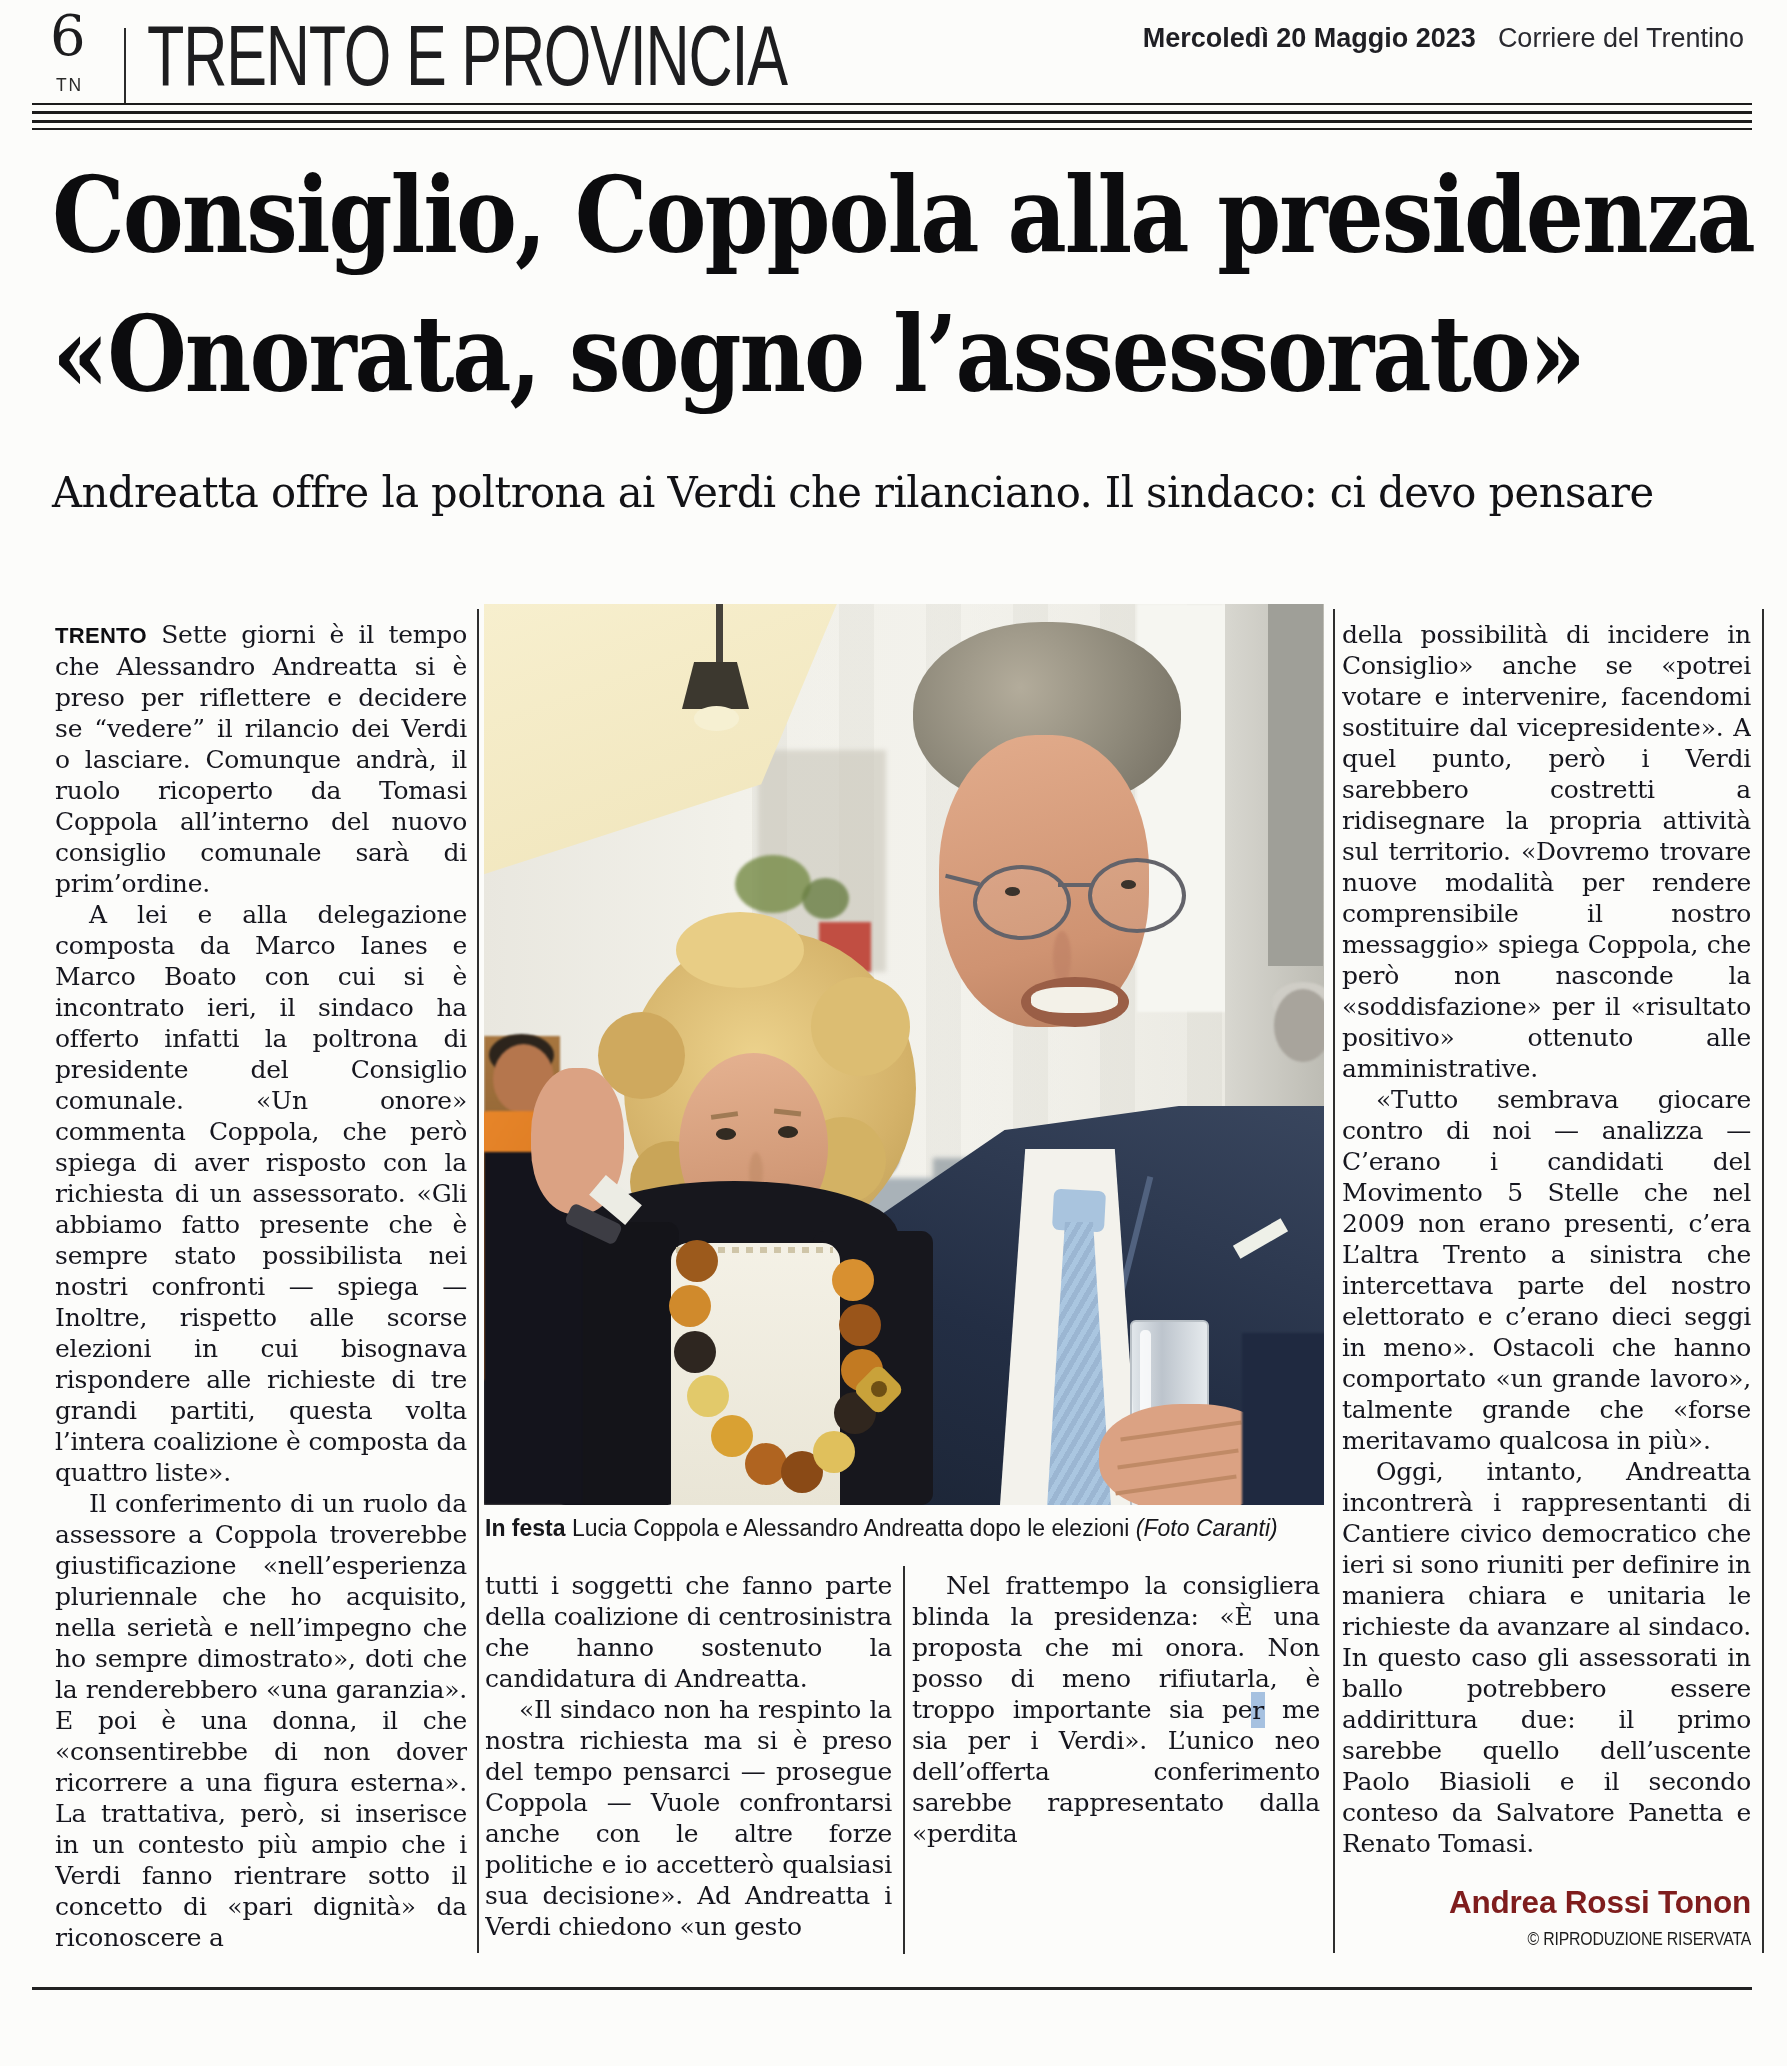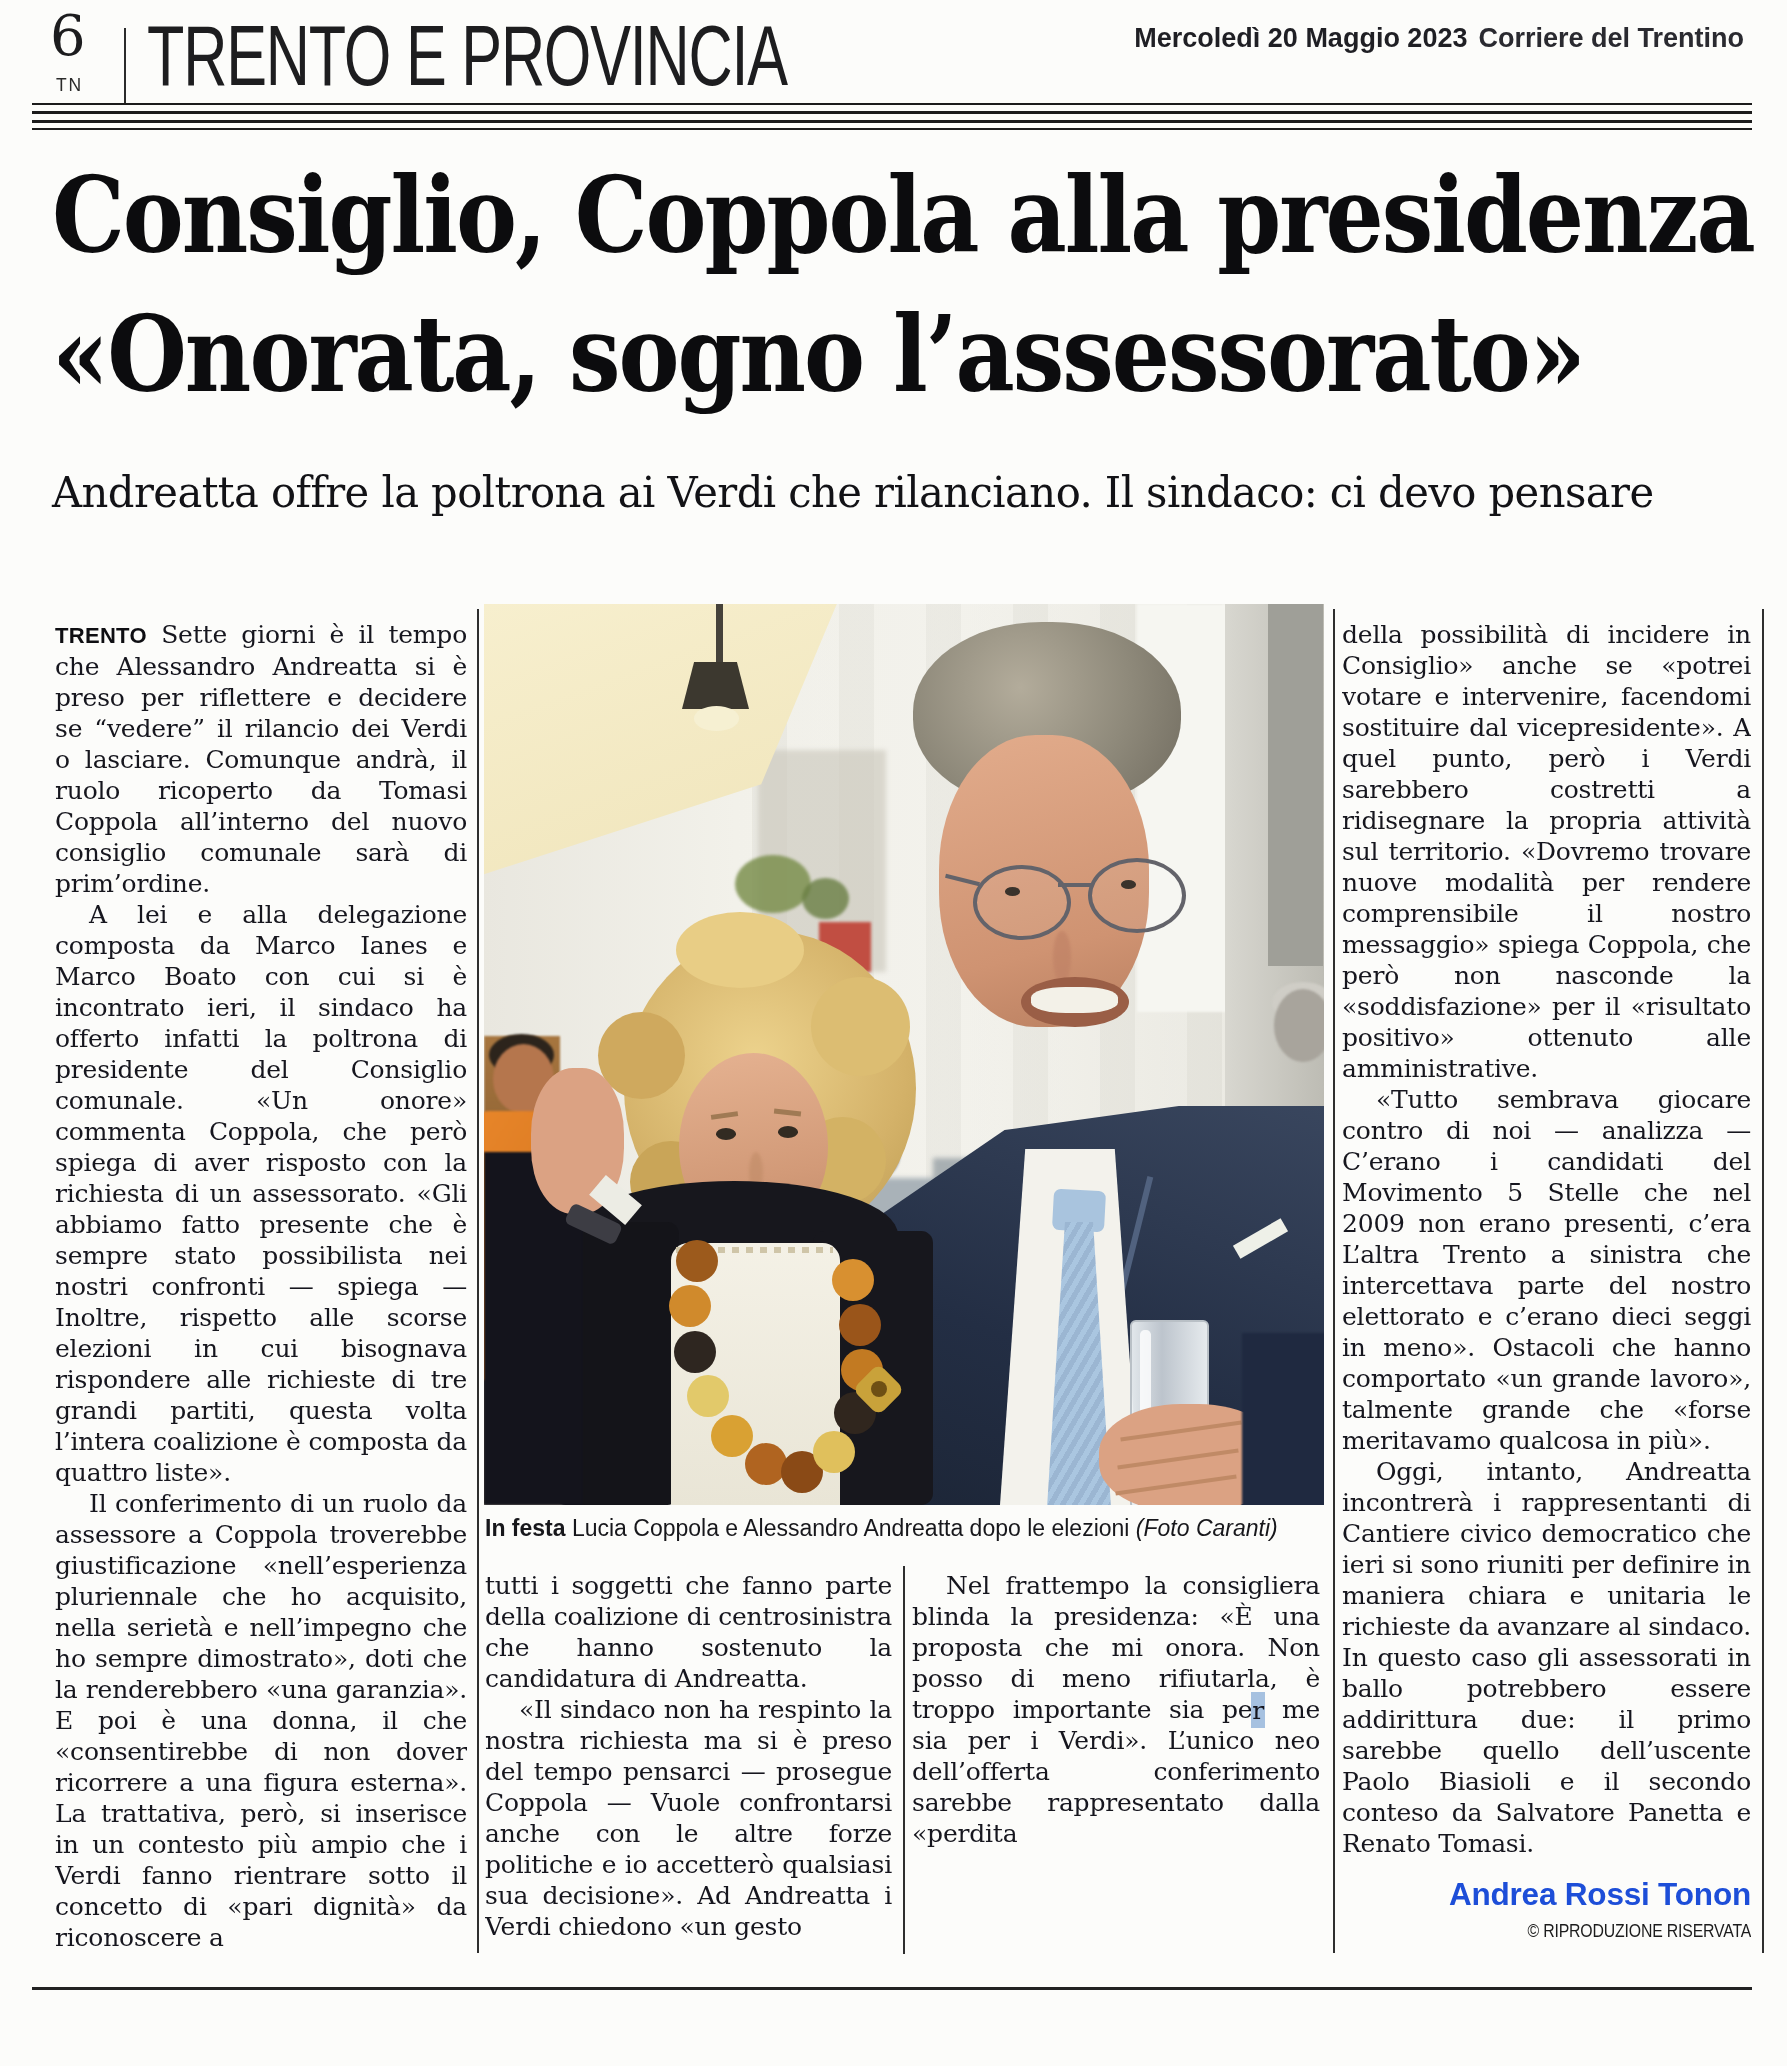--- a/index.html
+++ b/index.html
@@ -14,21 +14,21 @@
   #page-number{left:50px; top:8.2px; font-size:56px; font-weight:400; color:#1c1c1e; line-height:1;}
   #page-edition{left:56px; top:75px; font-family:"Liberation Sans",sans-serif; font-size:17.5px; letter-spacing:1.7px; color:#2a2a2a;}
   #header-vrule{left:124px; top:28px; width:1.7px; height:77px; background:#2b2b2b;}
   #section-title{
     left:147px; top:13px; font-family:"Liberation Sans",sans-serif;
     font-size:85px; font-weight:400; letter-spacing:-1.7px; color:#1d1d1f;
     transform:scaleX(0.72); transform-origin:left top; white-space:nowrap; line-height:1;
   }
   #date-box{right:44px; top:23px; font-family:"Liberation Sans",sans-serif; font-size:27px; color:#1f1f24; white-space:nowrap;}
   #date-box .d{font-weight:700;}
-  #date-box .n{font-weight:700; margin-left:11px; color:#2a2a30;}
+  #date-box .n{font-weight:400; margin-left:22px; color:#2a2a30;}
   .hrule{left:32px; width:1720px; background:#1b1b1b;}
   #hr1{top:103px; height:1.7px;}
   #hr2{top:111px; height:2.9px;}
   #hr3{top:120px; height:2.9px;}
   #hr4{top:128px; height:1.7px;}
 
   
   .headline{
     left:52px; white-space:nowrap; font-weight:700; color:#0c0c0e;
     font-size:104px; line-height:1; letter-spacing:-2.3px;
@@ -55,21 +55,21 @@
   .dateline{font-family:"Liberation Sans",sans-serif; font-weight:700; font-size:22px; letter-spacing:0.3px; color:#0e0e12;}
   .hl{background:#a6c1e0; padding:3.5px 1.2px; margin:-3.5px -1.2px;}
 
   #vr-col1{left:477px; top:609px; width:1.7px; height:1344px; background:#2e2e2e;}
   #vr-col23{left:903px; top:1566px; width:1.7px; height:388px; background:#2e2e2e;}
   #vr-col34{left:1333px; top:609px; width:1.7px; height:1344px; background:#2e2e2e;}
   #vr-right{left:1762px; top:609px; width:1.7px; height:1344px; background:#2e2e2e;}
   #bottom-rule{left:32px; top:1987px; width:1720px; height:2.9px; background:#222;}
 
   
-  #byline{margin-top:20px; text-align:right; font-family:"Liberation Sans",sans-serif; font-weight:700; font-size:31.5px; color:#1d4ed8; text-indent:0;}
+  #byline{margin-top:28px; text-align:right; font-family:"Liberation Sans",sans-serif; font-weight:700; font-size:31.5px; color:#7f1d1d; text-indent:0;}
   #rights{margin-top:5.8px; text-align:right; font-family:"Liberation Sans",sans-serif; font-size:18px; color:#1c1c1c; text-indent:0;}
   #rights span{display:inline-block; transform:scaleX(0.88); transform-origin:right center;}
 
   
   #caption{left:485px; top:1515px; width:844px; font-family:"Liberation Sans",sans-serif; font-size:23px; color:#17171b; white-space:nowrap;}
   #caption .cb{font-weight:700;}
   #caption .ci{font-style:italic;}
 
   
   #photo{

